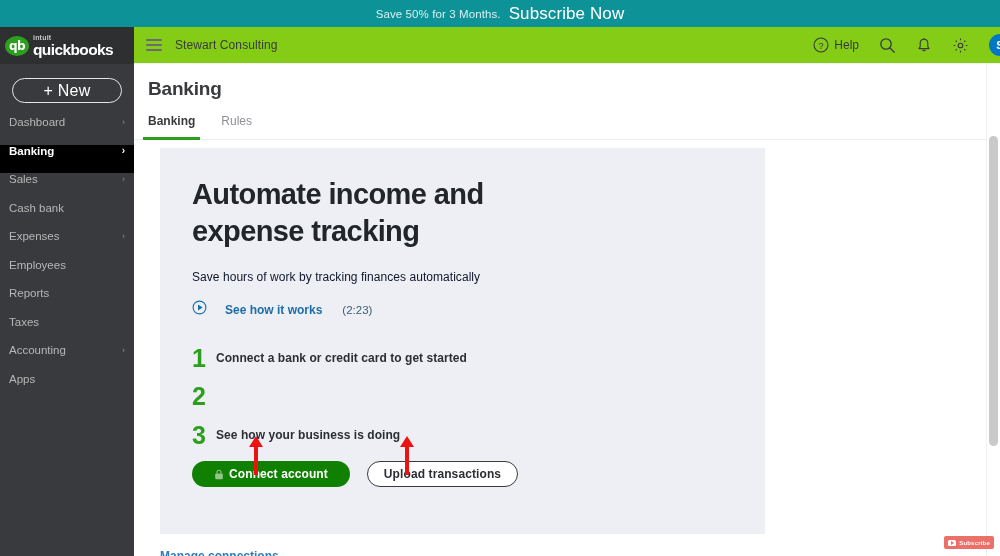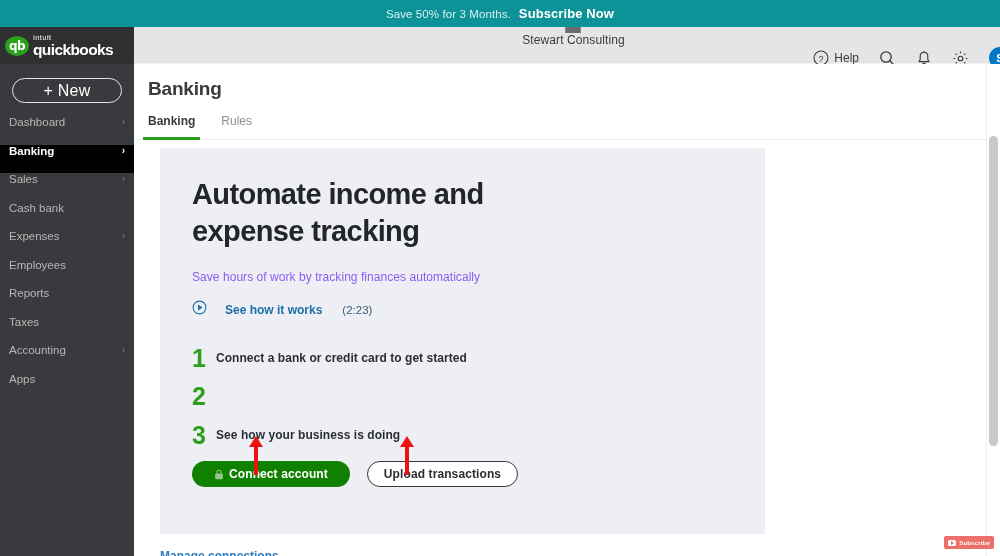--- a/index.html
+++ b/index.html
@@ -14,21 +14,21 @@
   
   .promo-banner {
     position: absolute; top: 0; left: 0;
     width: 1000px; height: 27px;
     background: #0d9298;
     display: flex; align-items: center; justify-content: center;
     gap: 8px;
   }
   .promo-text { color: #d8f0f1; font-size: 11.5px; letter-spacing: .1px; }
   .promo-link {
-    color: #ffffff; font-size: 13px; font-weight: bold;
+    color: #ffffff; font-size: 17px; font-weight: normal;
     text-decoration: none; letter-spacing: .1px;
   }
 
   
   .sidebar {
     position: absolute; top: 27px; left: 0;
     width: 134px; height: 529px;
     background: #393a3d;
   }
   .logo-area {
@@ -72,24 +72,23 @@
   .nav-item.active {
     background: #000000; color: #ffffff; font-weight: bold;
   }
   .nav-chevron { font-size: 9px; color: #8d8d8d; }
   .nav-item.active .nav-chevron { color: #ffffff; font-weight: bold; font-size: 10px; }
 
   
   .topbar {
     position: absolute; top: 27px; left: 134px;
     width: 866px; height: 37px;
-    background: #e5e5e5;
+    background: #84cc16;
     display: flex; align-items: center;
     border-bottom: 1px solid #f2f2f2;
-    flex-direction: column;
   }
   .hamburger {
     width: 16px; height: 12px; margin-left: 12px;
     display: flex; flex-direction: column; justify-content: space-between;
     cursor: pointer;
   }
   .hamburger span { display: block; height: 2px; background: #6b6c72; border-radius: 1px; }
   .company-name {
     margin-left: 13px; font-size: 12px; color: #393a3d; letter-spacing: .1px;
   }
@@ -138,21 +137,21 @@
     position: absolute; top: 84px; left: 26px;
     width: 605px; height: 386px;
     background: #eeeff4;
   }
   .hero-inner { padding: 28px 0 0 32px; }
   .hero-h1 {
     font-size: 29px; font-weight: bold; color: #22252a;
     line-height: 1.28; letter-spacing: -.6px; max-width: 360px;
   }
   .hero-sub {
-    margin-top: 20px; font-size: 12px; color: #8b5cf6; letter-spacing: .05px;
+    margin-top: 20px; font-size: 12px; color: #0f172a; letter-spacing: .05px;
   }
   .hero-video {
     margin-top: 16px; display: flex; align-items: center; gap: 18px; cursor: pointer;
   }
   .play-icon { flex: 0 0 auto; }
   .video-link { font-size: 12px; color: #1b6ea8; font-weight: bold; }
   .video-dur { font-size: 11.5px; color: #3b5e78; margin-left: 2px; }
 
   .steps { margin-top: 20px; }
   .step-row { display: flex; align-items: center; height: 38.5px; }

